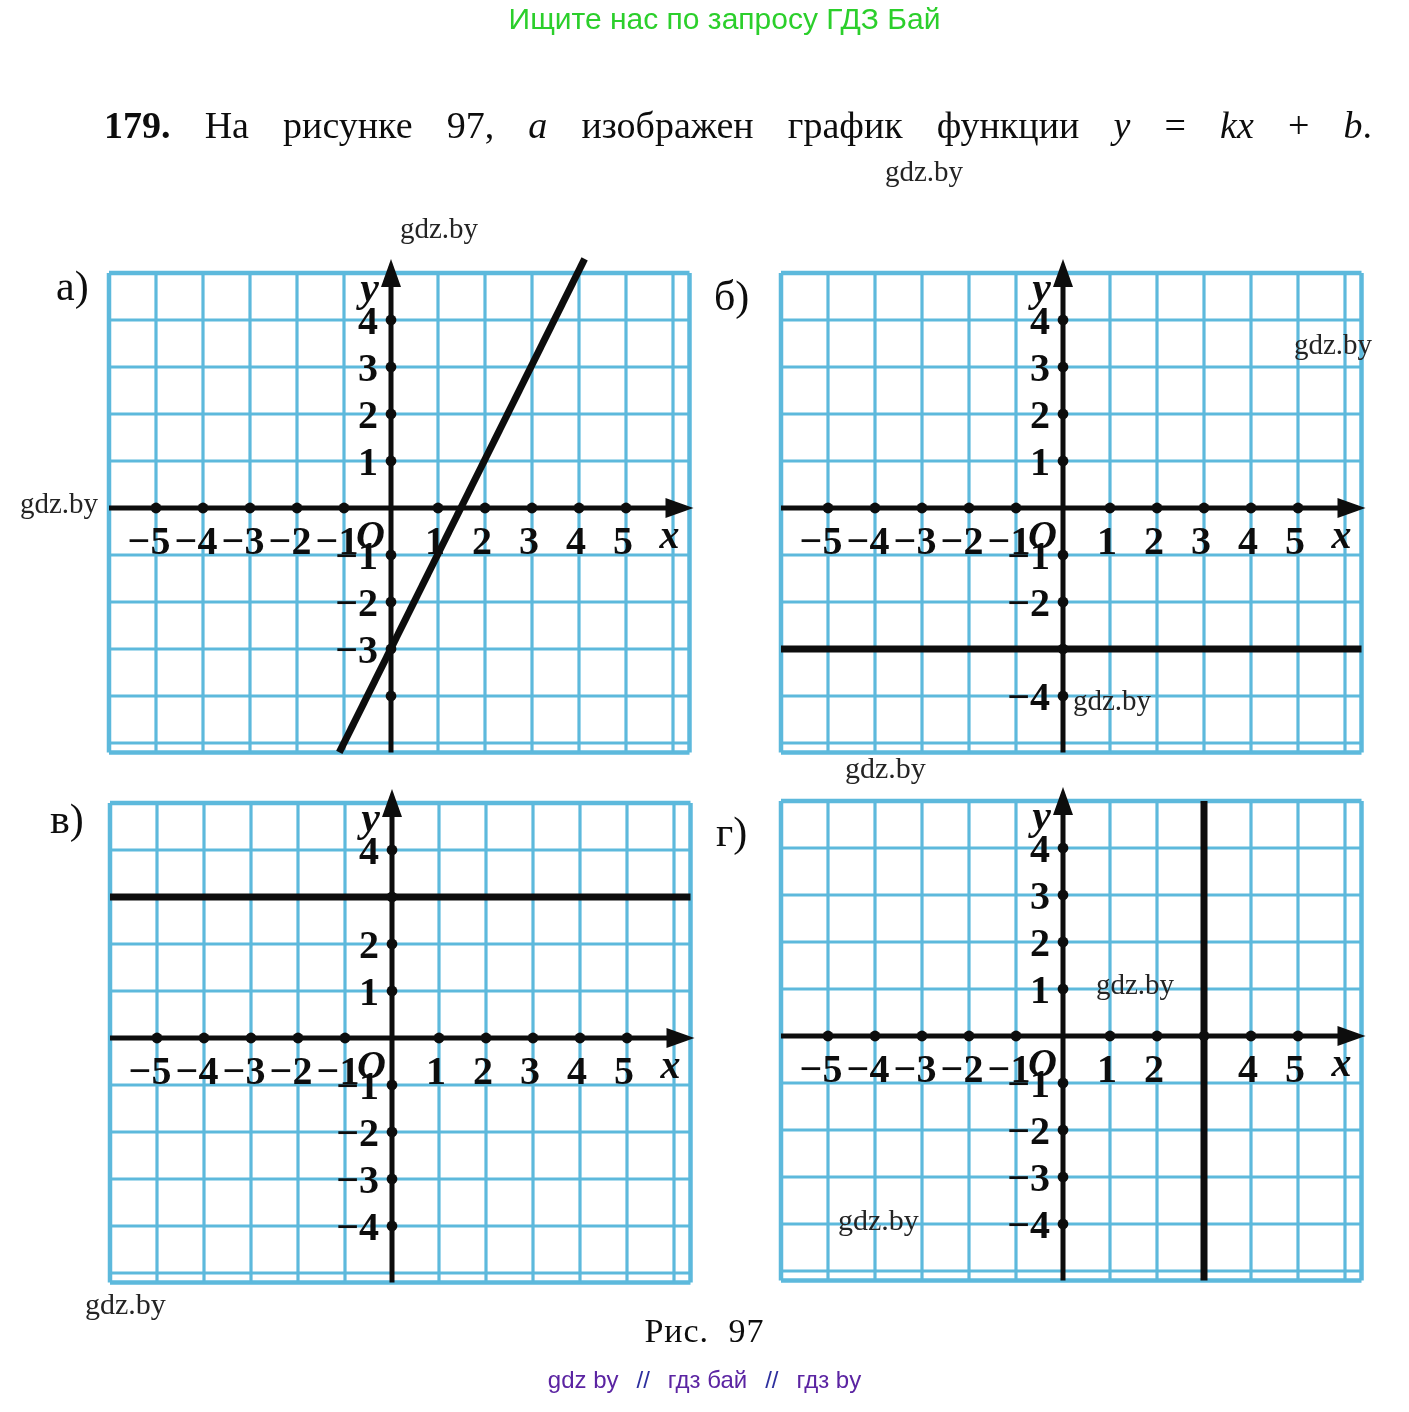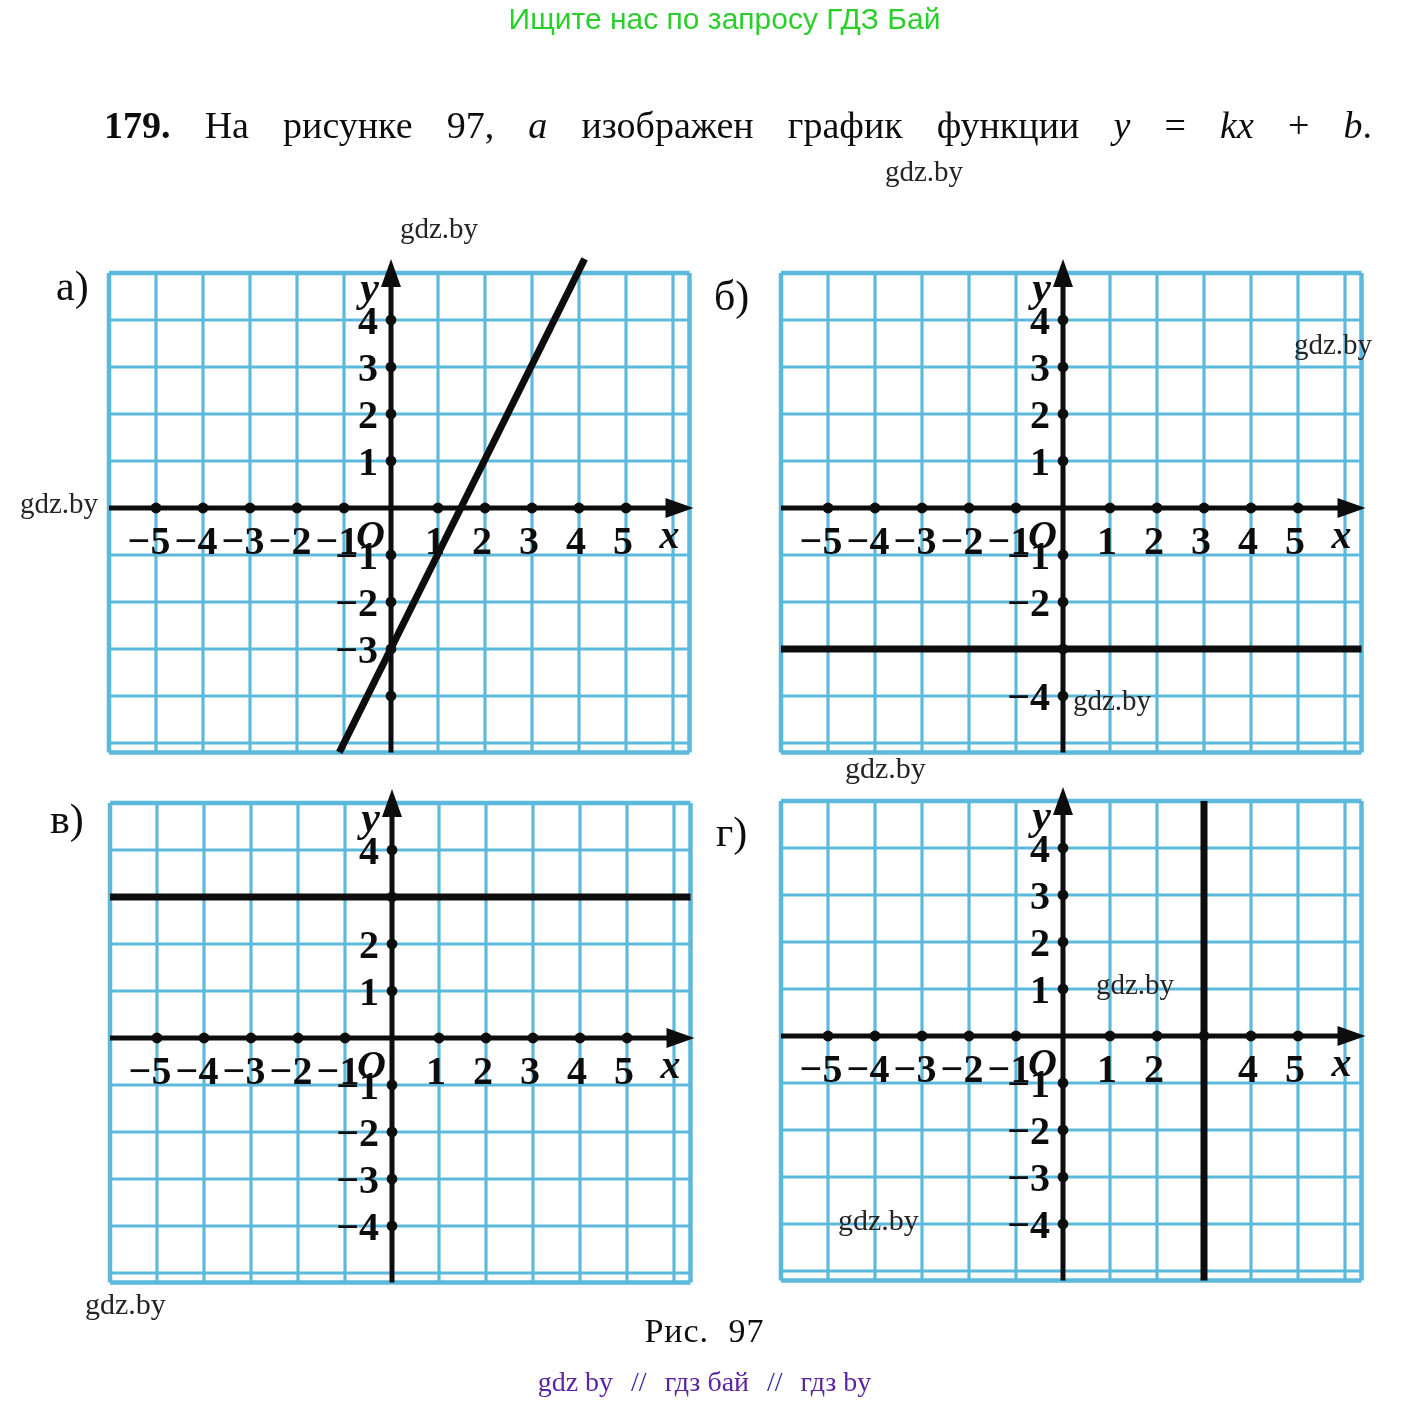--- a/index.html
+++ b/index.html
@@ -10,21 +10,21 @@
   .tline{position:absolute;font-size:38px;line-height:46px;white-space:nowrap;color:#0d0d0d;}
   .tline.just{white-space:normal;text-align:justify;text-align-last:justify;}
   .tline i{font-style:italic;}
   .tline b{font-weight:bold;}
   .panel-label{position:absolute;font-size:42px;color:#0d0d0d;}
   svg.graph{position:absolute;}
   .wm{position:absolute;font-family:Liberation Serif, serif;color:#242424;}
   .caption{position:absolute;left:0;width:100%;text-align:center;font-size:34px;color:#0d0d0d;
            letter-spacing:1px;word-spacing:10px;}
   .footer{position:absolute;left:0;width:100%;text-align:center;
-          font-family:Liberation Serif, serif;font-size:28px;}
+          font-family:Liberation Sans, sans-serif;font-size:24px;}
   .footer span{margin:0 9px;}
   .fw{color:#5b24a2;}
   .fs{color:#2d2f9e;}
 </style>
 </head>
 <body>
 
 <div id="page">
 
   <div class="promo" style="color: rgb(43, 207, 43);">Ищите нас по запросу ГДЗ Бай</div>

